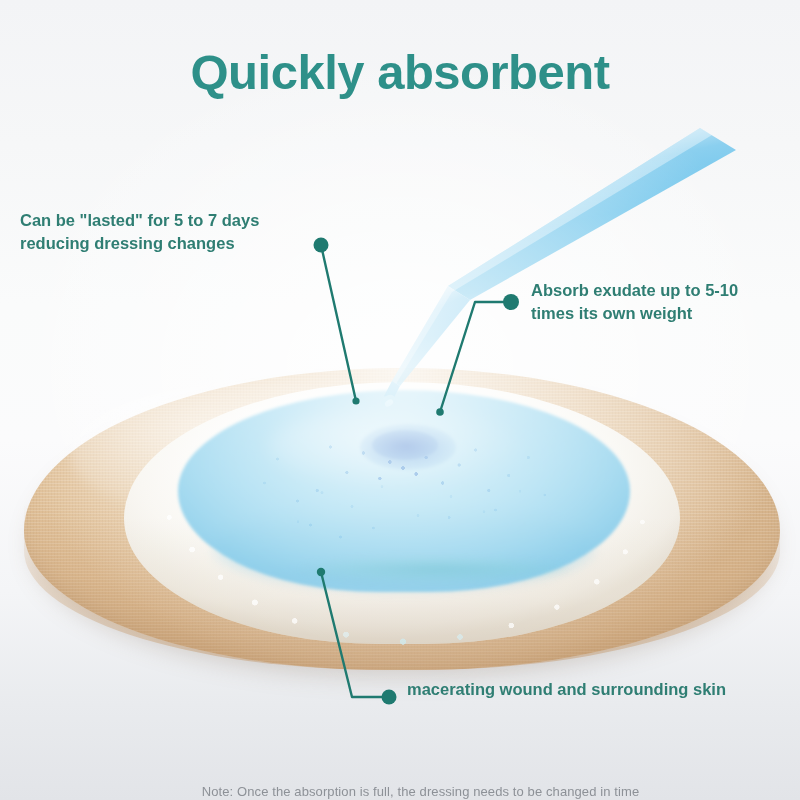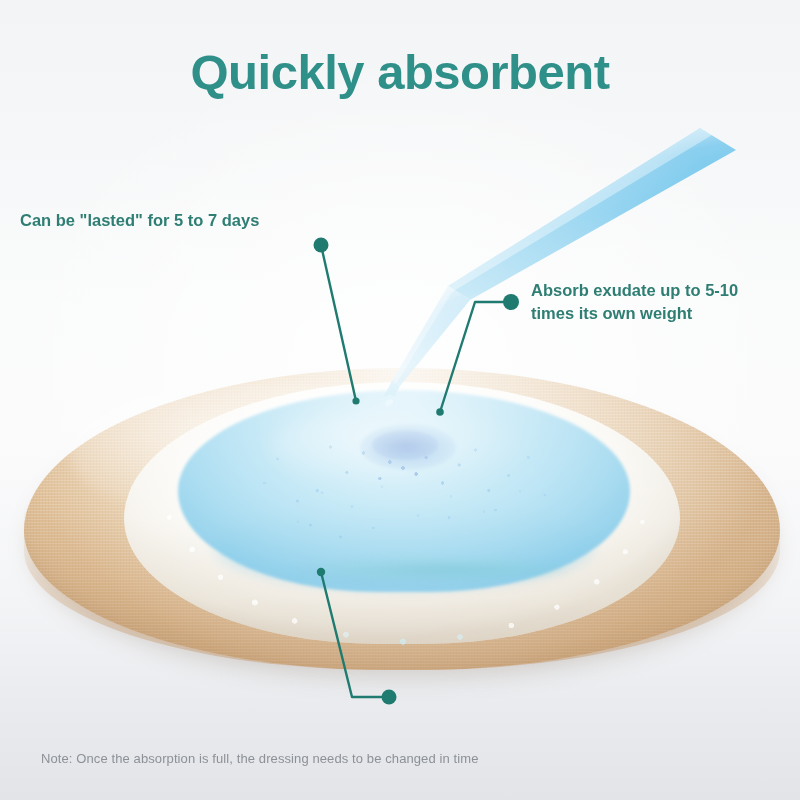--- a/index.html
+++ b/index.html
@@ -295,22 +295,22 @@
     filter: blur(0.3px);
   }
 
   
   #pipette { position: absolute; inset: 0; pointer-events: none; }
 
   
   .footer-note {
     position: absolute;
     left: 0; right: 0;
-    bottom: 34px;
-    text-align: left;
+    bottom: 1px;
+    text-align: center;
     font-size: 13px;
     color: #8d9197;
     letter-spacing: 0.1px;
     padding-left: 41px;
   }
 </style>
 </head>
 <body>
 
 <div id="stage">
@@ -387,25 +387,27 @@
       <circle cx="440" cy="412" r="3.8"></circle>
       <circle cx="321" cy="572" r="4.2"></circle>
       <circle cx="389" cy="697" r="7.5"></circle>
     </g>
   </svg>
 
   <div class="title">Quickly absorbent</div>
 
   <div class="callout" id="callout-duration">
     <span class="ln">Can be "lasted" for 5 to 7 days</span>
+    <span class="ln">reducing dressing changes</span>
   </div>
 
   <div class="callout" id="callout-capacity">
     <span class="ln">Absorb exudate up to 5-10</span>
     <span class="ln">times its own weight</span>
   </div>
 
   <div class="callout" id="callout-protect">
+    <span class="ln">macerating wound and surrounding skin</span>
   </div>
 
   <div class="footer-note">Note: Once the absorption is full, the dressing needs to be changed in time</div>
 
 </div>
 
 </body></html>

